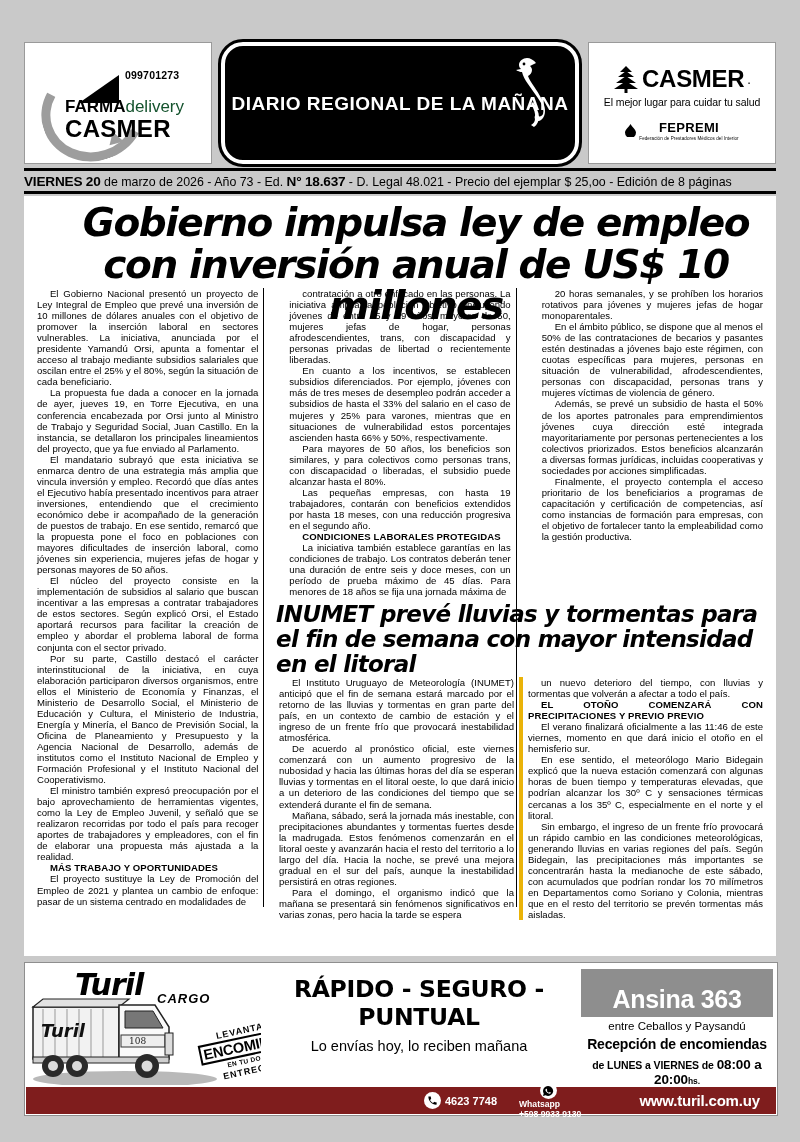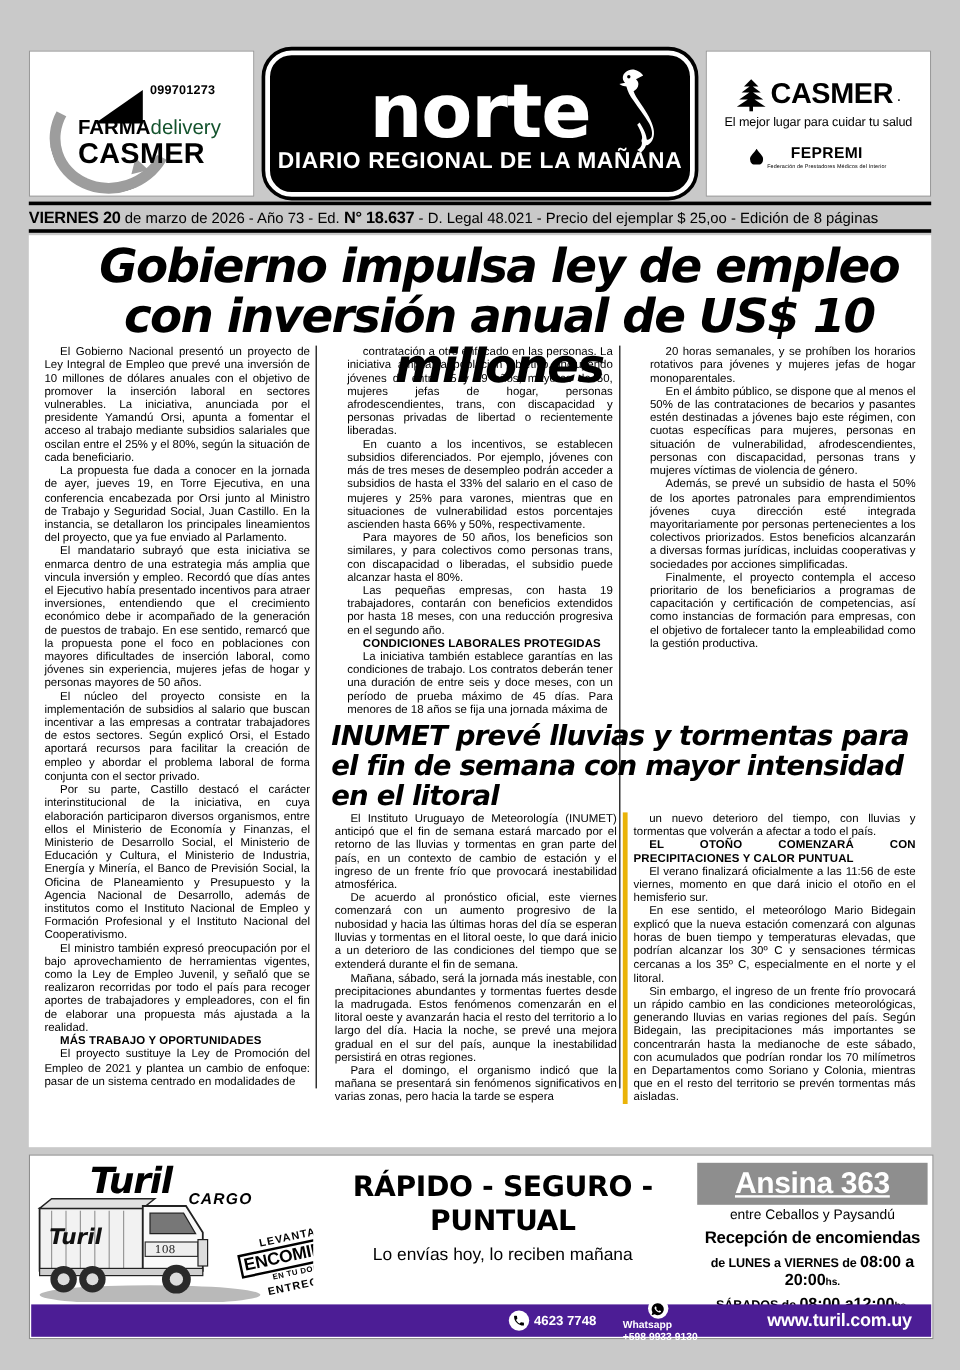--- a/index.html
+++ b/index.html
@@ -156,31 +156,31 @@
   .ad-mid{position:absolute;left:244px;top:12px;width:300px;text-align:center;}
   .ad-mid .t1{
     font-size:23.5px;font-weight:bold;letter-spacing:-.3px;
     font-family:"DejaVu Sans",sans-serif;
   }
   .ad-mid .t2{font-size:14.5px;margin-top:7px;}
 
   .ad-right2{position:absolute;left:556px;top:6px;width:192px;text-align:center;}
   .ansina{
     background:#8e8e8e;color:#fff;font-size:25px;font-weight:bold;
-    padding:3px 0 3px 0;letter-spacing:-.3px;text-decoration:underline;
+    padding:16px 0 3px 0;letter-spacing:-.3px;
   }
   .ansina-sub{font-size:11.5px;margin-top:3px;}
   .recepcion{font-size:14px;font-weight:bold;margin-top:4px;letter-spacing:-.2px;}
   .hours{font-size:10.5px;font-weight:bold;margin-top:5px;letter-spacing:-.1px;}
   .hours .big{font-size:13.5px;}
   .hours .sm{font-size:8.5px;}
 
   .adbar{
     position:absolute;left:1px;top:124px;width:750px;height:27px;
-    background:#4c1d95;color:#fff;display:flex;align-items:center;
+    background:#7f1d1d;color:#fff;display:flex;align-items:center;
   }
   .adbar .ico{
     width:17px;height:17px;border-radius:50%;background:#fff;
     display:flex;align-items:center;justify-content:center;margin-right:4px;
     flex:0 0 auto;
   }
   .phone-grp{display:flex;align-items:center;margin-left:398px;}
   .phone-num{font-size:11px;font-weight:bold;}
   .wa-grp{display:flex;align-items:center;margin-left:22px;flex-direction:column;}
   .wa-txt{font-size:8.6px;font-weight:bold;line-height:10px;}
@@ -198,21 +198,20 @@
         <div class="farma-arc"></div>
         <div class="farma-arrowhead"></div>
         <div class="farma-tri"></div>
         <div class="farma-num">099701273</div>
         <div class="farma-l1"><span>FARMA</span><span class="gray">delivery</span></div>
         <div class="farma-l2">CASMER</div>
       </div>
     </div>
 
     <div class="norte">
-      <div class="norte-word">norte</div>
       <div class="norte-sub">DIARIO REGIONAL DE LA MAÑANA</div>
       <svg class="norte-bird" viewBox="0 0 46 72">
         <path fill="#fff" d="M20 2c-4 0-8 3-8 7 0 2 1 3 2 4l-5 1c0 0 3 2 6 2 1 4 3 8 6 12 4 6 9 12 13 19 2 4 3 8 2 11-1 2-3 3-5 2-1-1-1-2 0-3-3 1-4 4-3 6 1 2 4 3 6 1 4-3 5-9 3-15-2-7-7-14-11-20-2-3-4-6-5-9 2-1 4-3 4-6 0-2-1-3-2-4l6-3c-2-3-6-5-9-5z"></path>
         <path fill="#fff" d="M24 48c3 5 5 10 4 15 0 3-2 5-4 6l3 2c3-2 5-6 5-10 0-5-3-10-6-15z"></path>
         <circle cx="17" cy="8" r="1.4" fill="#000"></circle>
       </svg>
     </div>
 
     <div class="ad-box ad-right">
       <div class="casmer">
@@ -279,22 +278,22 @@
 
     <div class="cols2">
       <div class="col2">
         <p>El Instituto Uruguayo de Meteorología (INUMET) anticipó que el fin de semana estará marcado por el retorno de las lluvias y tormentas en gran parte del país, en un contexto de cambio de estación y el ingreso de un frente frío que provocará inestabilidad atmosférica.</p>
         <p>De acuerdo al pronóstico oficial, este viernes comenzará con un aumento progresivo de la nubosidad y hacia las últimas horas del día se esperan lluvias y tormentas en el litoral oeste, lo que dará inicio a un deterioro de las condiciones del tiempo que se extenderá durante el fin de semana.</p>
         <p>Mañana, sábado, será la jornada más inestable, con precipitaciones abundantes y tormentas fuertes desde la madrugada. Estos fenómenos comenzarán en el litoral oeste y avanzarán hacia el resto del territorio a lo largo del día. Hacia la noche, se prevé una mejora gradual en el sur del país, aunque la inestabilidad persistirá en otras regiones.</p>
         <p>Para el domingo, el organismo indicó que la mañana se presentará sin fenómenos significativos en varias zonas, pero hacia la tarde se espera</p>
       </div>
       <div class="col2">
         <p>un nuevo deterioro del tiempo, con lluvias y tormentas que volverán a afectar a todo el país.</p>
-        <p class="subhead">EL OTOÑO COMENZARÁ CON PRECIPITACIONES Y CALOR PUNTUAL</p>
-        <p>El verano finalizará oficialmente a las 11:56 de este viernes, momento en que dará inicio el otoño en el hemisferio sur.</p>
+        <p class="subhead">EL OTOÑO COMENZARÁ CON PRECIPITACIONES Y PREVIO PREVIO</p>
+        <p>El verano finalizará oficialmente a las 11:46 de este viernes, momento en que dará inicio el otoño en el hemisferio sur.</p>
         <p>En ese sentido, el meteorólogo Mario Bidegain explicó que la nueva estación comenzará con algunas horas de buen tiempo y temperaturas elevadas, que podrían alcanzar los 30º C y sensaciones térmicas cercanas a los 35º C, especialmente en el norte y el litoral.</p>
         <p>Sin embargo, el ingreso de un frente frío provocará un rápido cambio en las condiciones meteorológicas, generando lluvias en varias regiones del país. Según Bidegain, las precipitaciones más importantes se concentrarán hasta la medianoche de este sábado, con acumulados que podrían rondar los 70 milímetros en Departamentos como Soriano y Colonia, mientras que en el resto del territorio se prevén tormentas más aisladas.</p>
       </div>
     </div>
   </div>
 
   <div class="bottomad">
 
     <div class="ad-truck">
       <div class="truck-logo">Turil</div>

